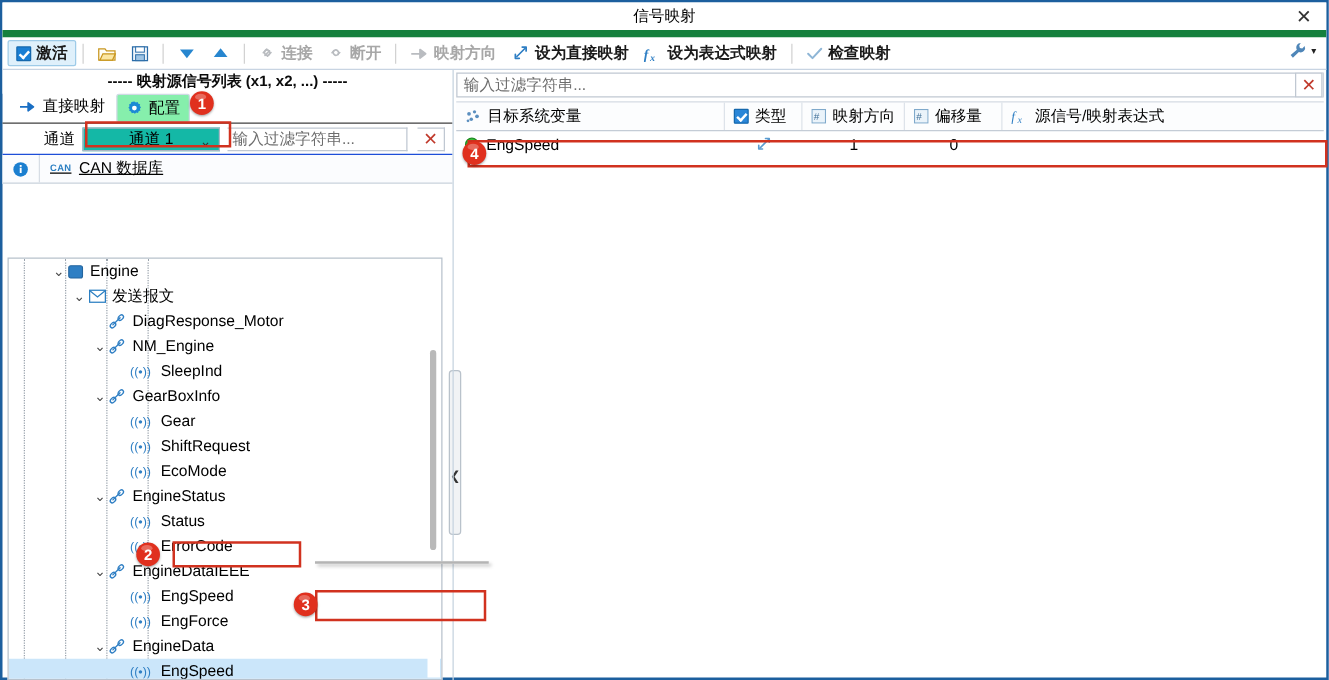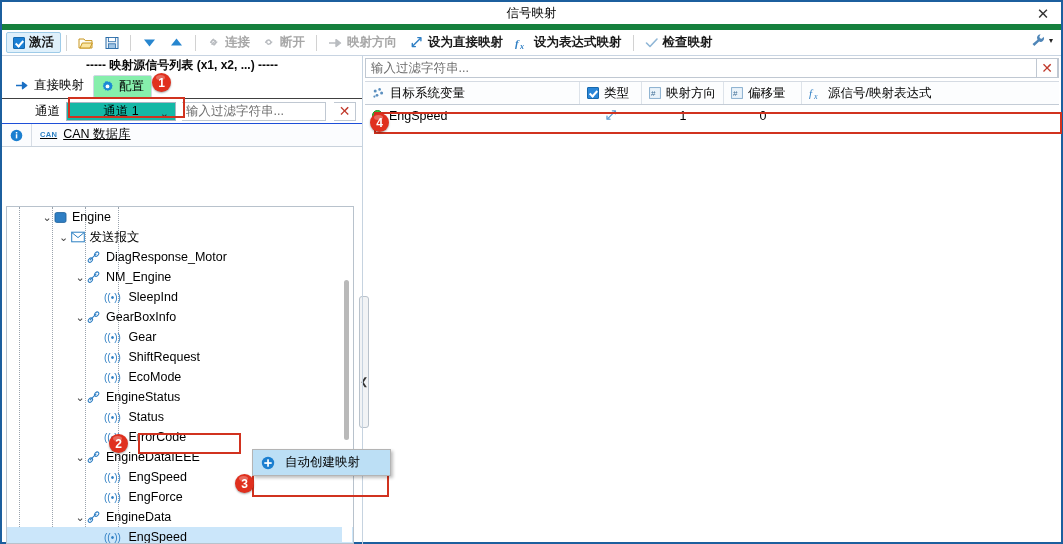--- a/index.html
+++ b/index.html
@@ -620,30 +620,20 @@
           </div>
           <div class="gc center" style="width:82px;">1</div>
           <div class="gc center" style="width:78px;">0</div>
         </div>
       </div>
     </div>
   </div>
 
   <div class="ctxmenu">
     <div class="strip"></div>
-    <div class="ctxitem hl">
-      <span class="ico" style="width:18px;text-align:center;">
-        <svg width="14" height="14" viewBox="0 0 14 14">
-          <circle cx="7" cy="7" r="6.2" fill="#1b7fd0"></circle>
-          <rect x="6.2" y="3.3" width="1.7" height="7.4" fill="#fff"></rect>
-          <rect x="3.3" y="6.2" width="7.4" height="1.7" fill="#fff"></rect>
-        </svg>
-      </span>
-      <span>自动创建映射</span>
-    </div>
   </div>
 
   <div class="hl-rect" style="left:66px;top:95px;width:117px;height:21px;"></div>
   <div class="hl-rect" style="left:136px;top:431px;width:103px;height:21px;"></div>
   <div class="hl-rect" style="left:250px;top:470px;width:137px;height:25px;"></div>
   <div class="hl-rect" style="left:372px;top:110px;width:688px;height:22px;"></div>
 
   <div class="badge" style="left:150px;top:71px;">1</div>
   <div class="badge" style="left:107px;top:432px;">2</div>
   <div class="badge" style="left:233px;top:472px;">3</div>

